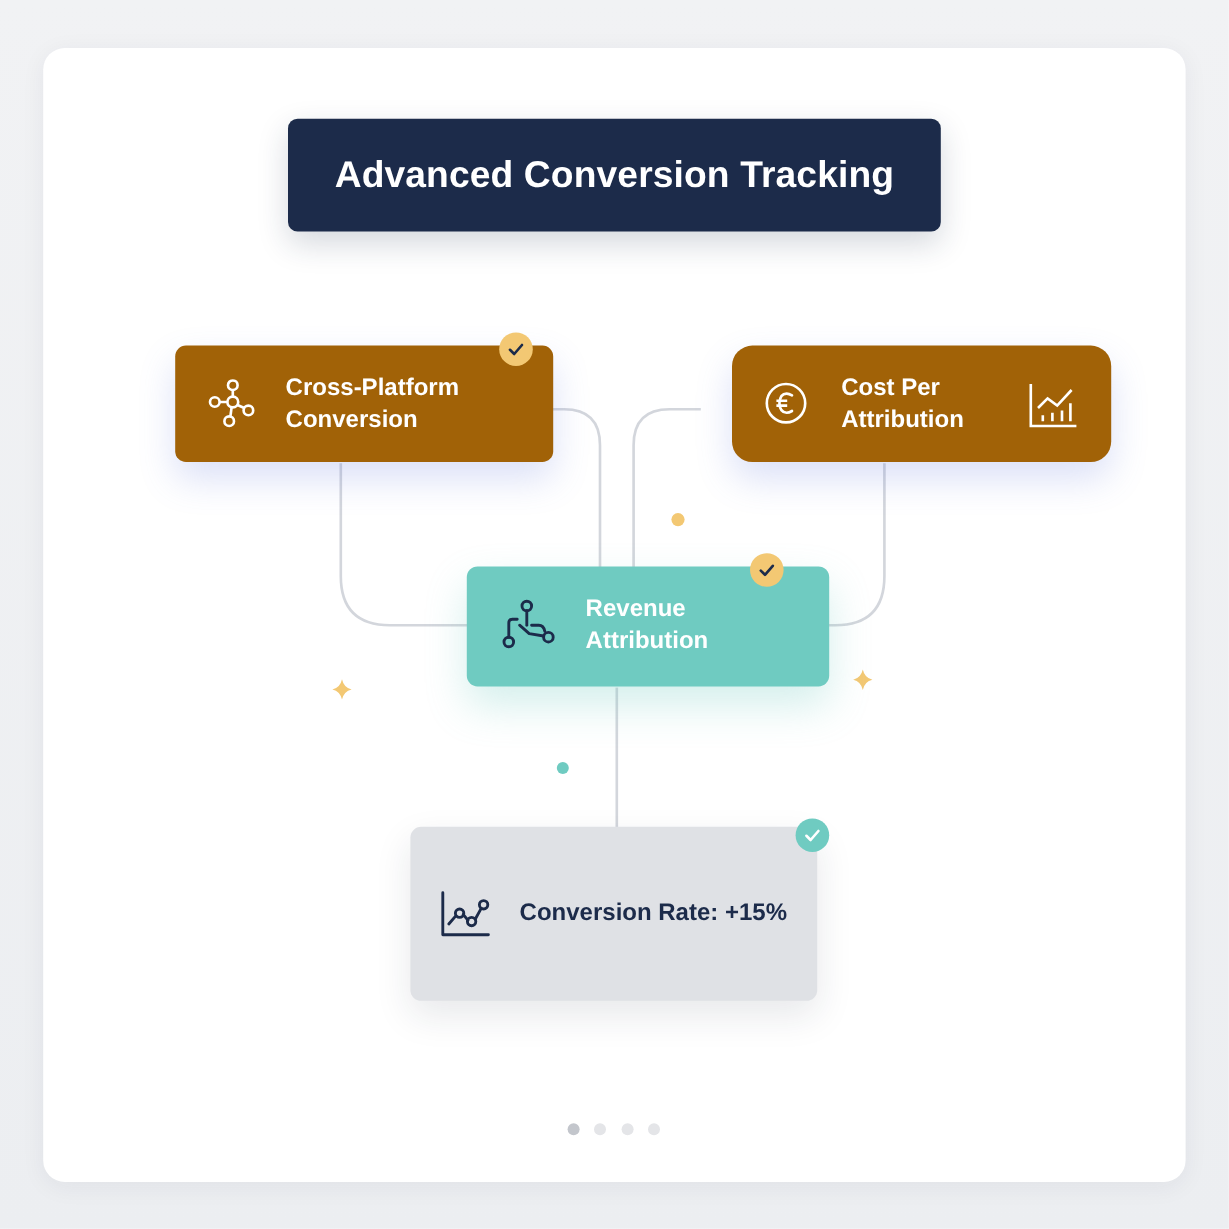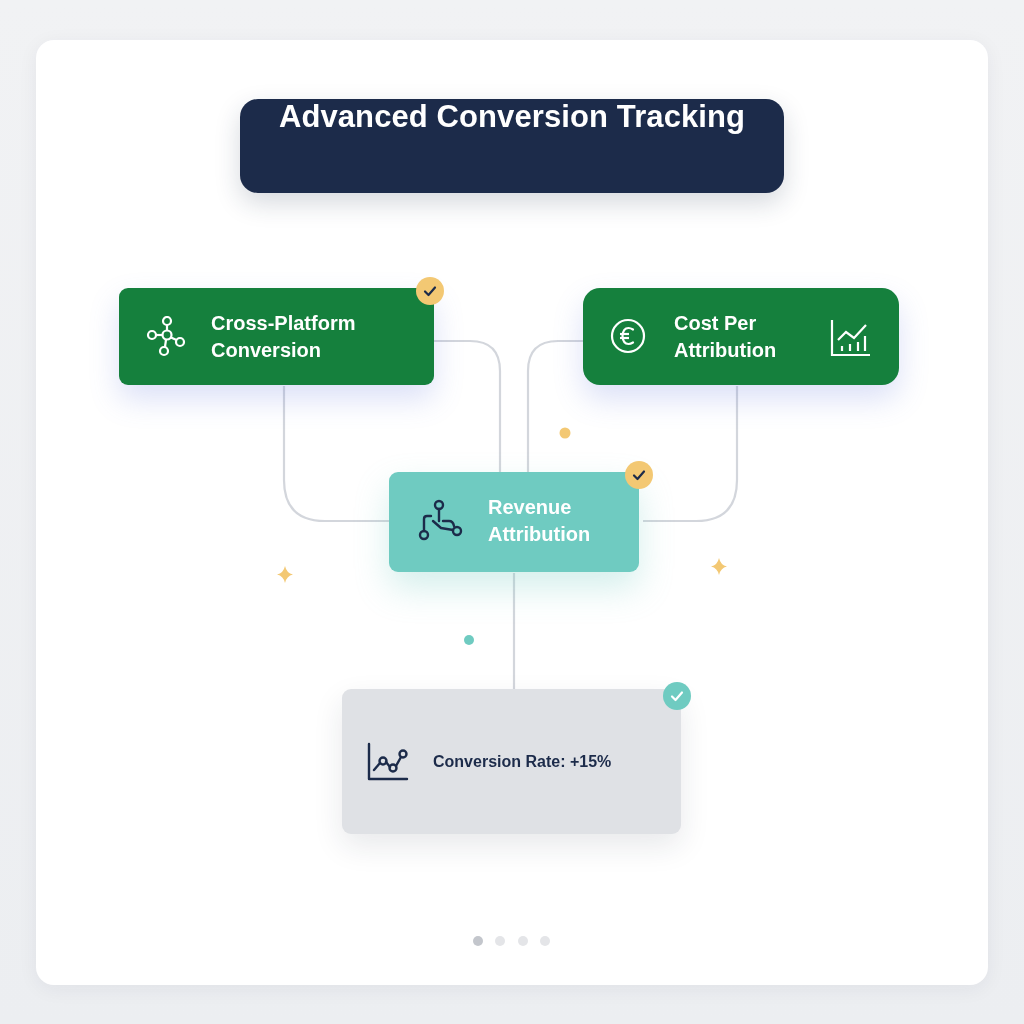--- a/index.html
+++ b/index.html
@@ -10,30 +10,30 @@
       position: relative;
     }
     .card {
       position: absolute; left: 36px; top: 40px; width: 952px; height: 945px;
       background: #ffffff; border-radius: 18px;
       box-shadow: 0 4px 20px rgba(30,40,60,0.06);
     }
     .abs { position: absolute; }
     .title-box {
       position: absolute; left: 240px; top: 99px; width: 544px; height: 94px;
-      background: #1c2b4a; border-radius: 18px;
+      background: #1c2b4a; border-radius: 8px;
       box-shadow: 0 10px 26px rgba(28,43,74,0.18);
-      display: flex; justify-content: center;
+      display: flex; align-items: center; justify-content: center;
       color: #ffffff; font-weight: 700; font-size: 31px; letter-spacing: 0.1px;
     }
     .node {
       position: absolute; border-radius: 9px; display: flex; align-items: center;
       color: #ffffff; font-weight: 700; font-size: 20px; line-height: 27px;
     }
-    .node-blue { background: #15803d; box-shadow: 0 14px 30px rgba(90,114,220,0.22); }
+    .node-blue { background: #a16207; box-shadow: 0 14px 30px rgba(90,114,220,0.22); margin-left: 27px; }
     .node-teal { background: #6fcbc1; box-shadow: 0 16px 34px rgba(111,203,193,0.30); }
     .node-gray {
       background: #dfe1e5; color: #1c2b4a; box-shadow: 0 12px 30px rgba(30,40,60,0.10);
     }
     .node .label { display: block; }
     .check {
       position: absolute; width: 28px; height: 28px; border-radius: 50%;
       display: flex; align-items: center; justify-content: center;
     }
     .check-yellow { background: #f3c873; }
@@ -116,21 +116,21 @@
       <path d="M3 2 L3 37 L41 37"></path>
       <path d="M9 22 L17 14 L25 20 L37 7"></path>
       <line x1="13" y1="28" x2="13" y2="33"></line>
       <line x1="21" y1="26" x2="21" y2="33"></line>
       <line x1="29" y1="24" x2="29" y2="33"></line>
       <line x1="36" y1="18" x2="36" y2="33"></line>
     </svg>
   </span>
 </div>
 
-<div class="node node-teal" style="left:389px;top:472px;width:250px;height:100px;">
+<div class="node node-teal" style="left:389px;top:472px;width:302px;height:100px;">
   <span class="abs" style="left:28px;top:27px;">
     <svg width="48" height="44" viewBox="0 0 48 44" fill="none" stroke="#1c2b4a" stroke-width="2.4" stroke-linecap="round" stroke-linejoin="round">
       <circle cx="22" cy="6" r="4"></circle>
       <circle cx="7" cy="36" r="4"></circle>
       <circle cx="40" cy="32" r="4"></circle>
       <line x1="22" y1="10" x2="22" y2="22"></line>
       <path d="M7 32 L7 20 Q7 17 10 17 L14 17"></path>
       <path d="M16 22 L24 29 L36 31"></path>
       <path d="M26 22 L32 22 Q36 22 37 27"></path>
     </svg>
@@ -151,21 +151,21 @@
     <svg width="44" height="40" viewBox="0 0 44 40" fill="none" stroke="#1c2b4a" stroke-width="2.4" stroke-linecap="round" stroke-linejoin="round">
       <path d="M3 2 L3 37 L41 37"></path>
       <path d="M8 28 L14 21"></path>
       <circle cx="17" cy="19" r="3.5"></circle>
       <path d="M20 20 L24 25"></path>
       <circle cx="27" cy="26" r="3.5"></circle>
       <path d="M30 24 L35 15"></path>
       <circle cx="37" cy="12" r="3.5"></circle>
     </svg>
   </span>
-  <span class="abs" style="left:91px;top:59px;font-size:16px;font-weight:700;color:#1c2b4a;">Conversion Rate: +15%</span>
+  <span class="abs" style="left:91px;top:59px;font-size:20px;font-weight:700;color:#1c2b4a;">Conversion Rate: +15%</span>
 </div>
 <div class="check check-teal" style="left:663px;top:682px;">
   <svg width="16" height="16" viewBox="0 0 16 16">
       <path d="M3 8.5 L6.5 12 L13 4.5" fill="none" stroke="#ffffff" stroke-width="2.2" stroke-linecap="round" stroke-linejoin="round"></path>
     </svg>
 </div>
 
 <div>
   <span class="dot-pager active" style="left:473px;top:936px;"></span>
   <span class="dot-pager" style="left:495px;top:936px;"></span>

